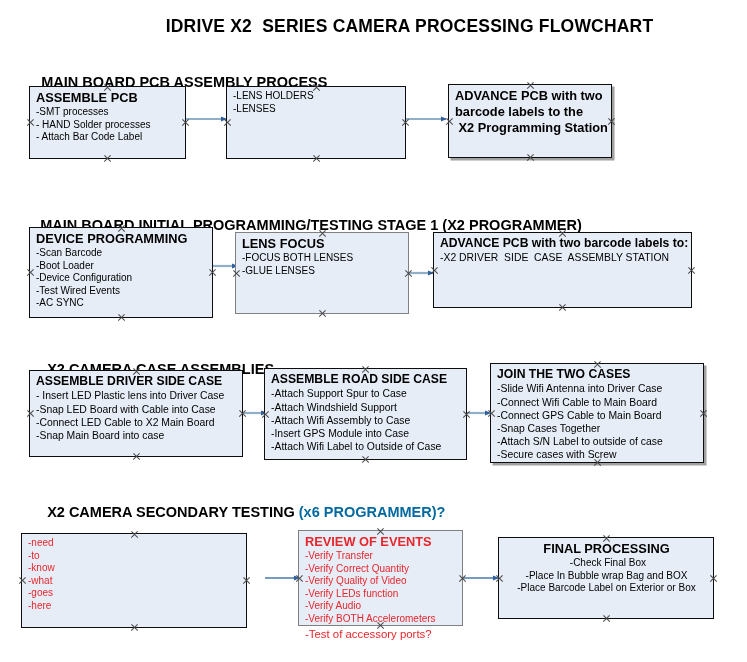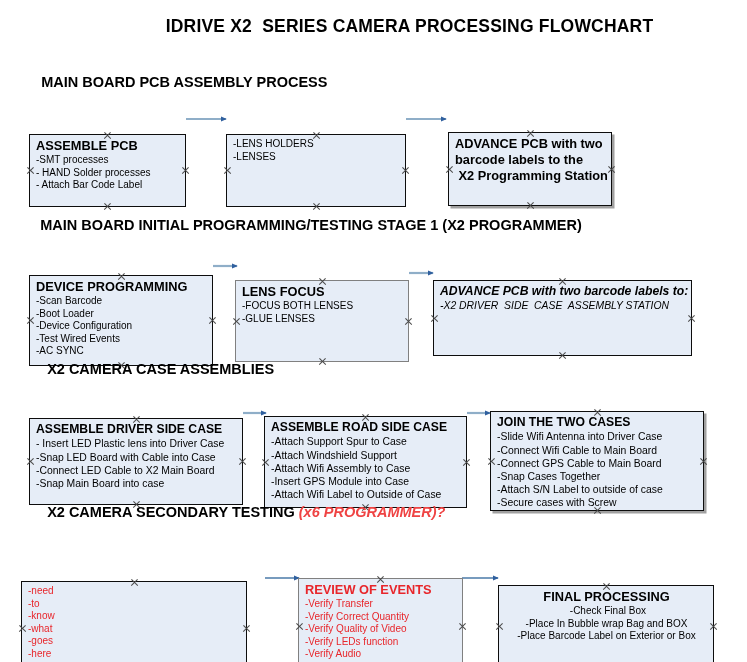--- a/index.html
+++ b/index.html
@@ -37,32 +37,30 @@
     margin-left: 36px;
   }
   .section-heading {
     position: absolute;
     font-size: 14.5px;
     font-weight: bold;
     color: #000000;
     white-space: pre;
   }
   .section-heading .accent {
-    color: #ef4444;
-    font-style: italic;
+    color: #0369a1;
   }
 
   
   .node {
     position: absolute;
     box-sizing: border-box;
     background: #e6edf7;
     padding: 3px 5px 1px 6px;
     overflow: visible;
-    margin-top: 48px;
   }
   .node.border-dark   { border: 1.4px solid #0d0d0d; }
   .node.border-gray   { border: 1.6px solid #808080; }
   .node.shadow        { box-shadow: 2.5px 2.5px 0 0 rgba(130,130,130,0.75); }
 
   .node-title {
     font-size: 12.8px;
     font-weight: bold;
     line-height: 1.18;
     color: #000000;
@@ -201,21 +199,21 @@
   <div class="node border-gray" style="left:235px; top:232px; width:174px; height:82px;">
     <div class="node-title">LENS FOCUS</div>
     <div class="node-line">-FOCUS BOTH LENSES</div>
     <div class="node-line">-GLUE LENSES</div>
     <span class="handle" style="left:50%; top:0;"></span>
     <span class="handle" style="left:0; top:50%;"></span>
     <span class="handle" style="left:100%; top:50%;"></span>
     <span class="handle" style="left:50%; top:100%;"></span>
   </div>
 
-  <div class="node border-dark" style="left:433px; top:232px; width:259px; height:76px;font-style:italic;">
+  <div class="node border-dark" style="left:433px; top:232px; width:259px; height:76px;">
     <div class="node-title small">ADVANCE PCB with two barcode labels to:</div>
     <div class="node-line small">-X2 DRIVER  SIDE  CASE  ASSEMBLY STATION</div>
     <span class="handle" style="left:50%; top:0;"></span>
     <span class="handle" style="left:0; top:50%;"></span>
     <span class="handle" style="left:100%; top:50%;"></span>
     <span class="handle" style="left:50%; top:100%;"></span>
   </div>
 
   <div class="section-heading" style="left:31px; top:345px;">
     <span>X2 CAMERA CASE ASSEMBLIES</span><span class="accent"></span>

